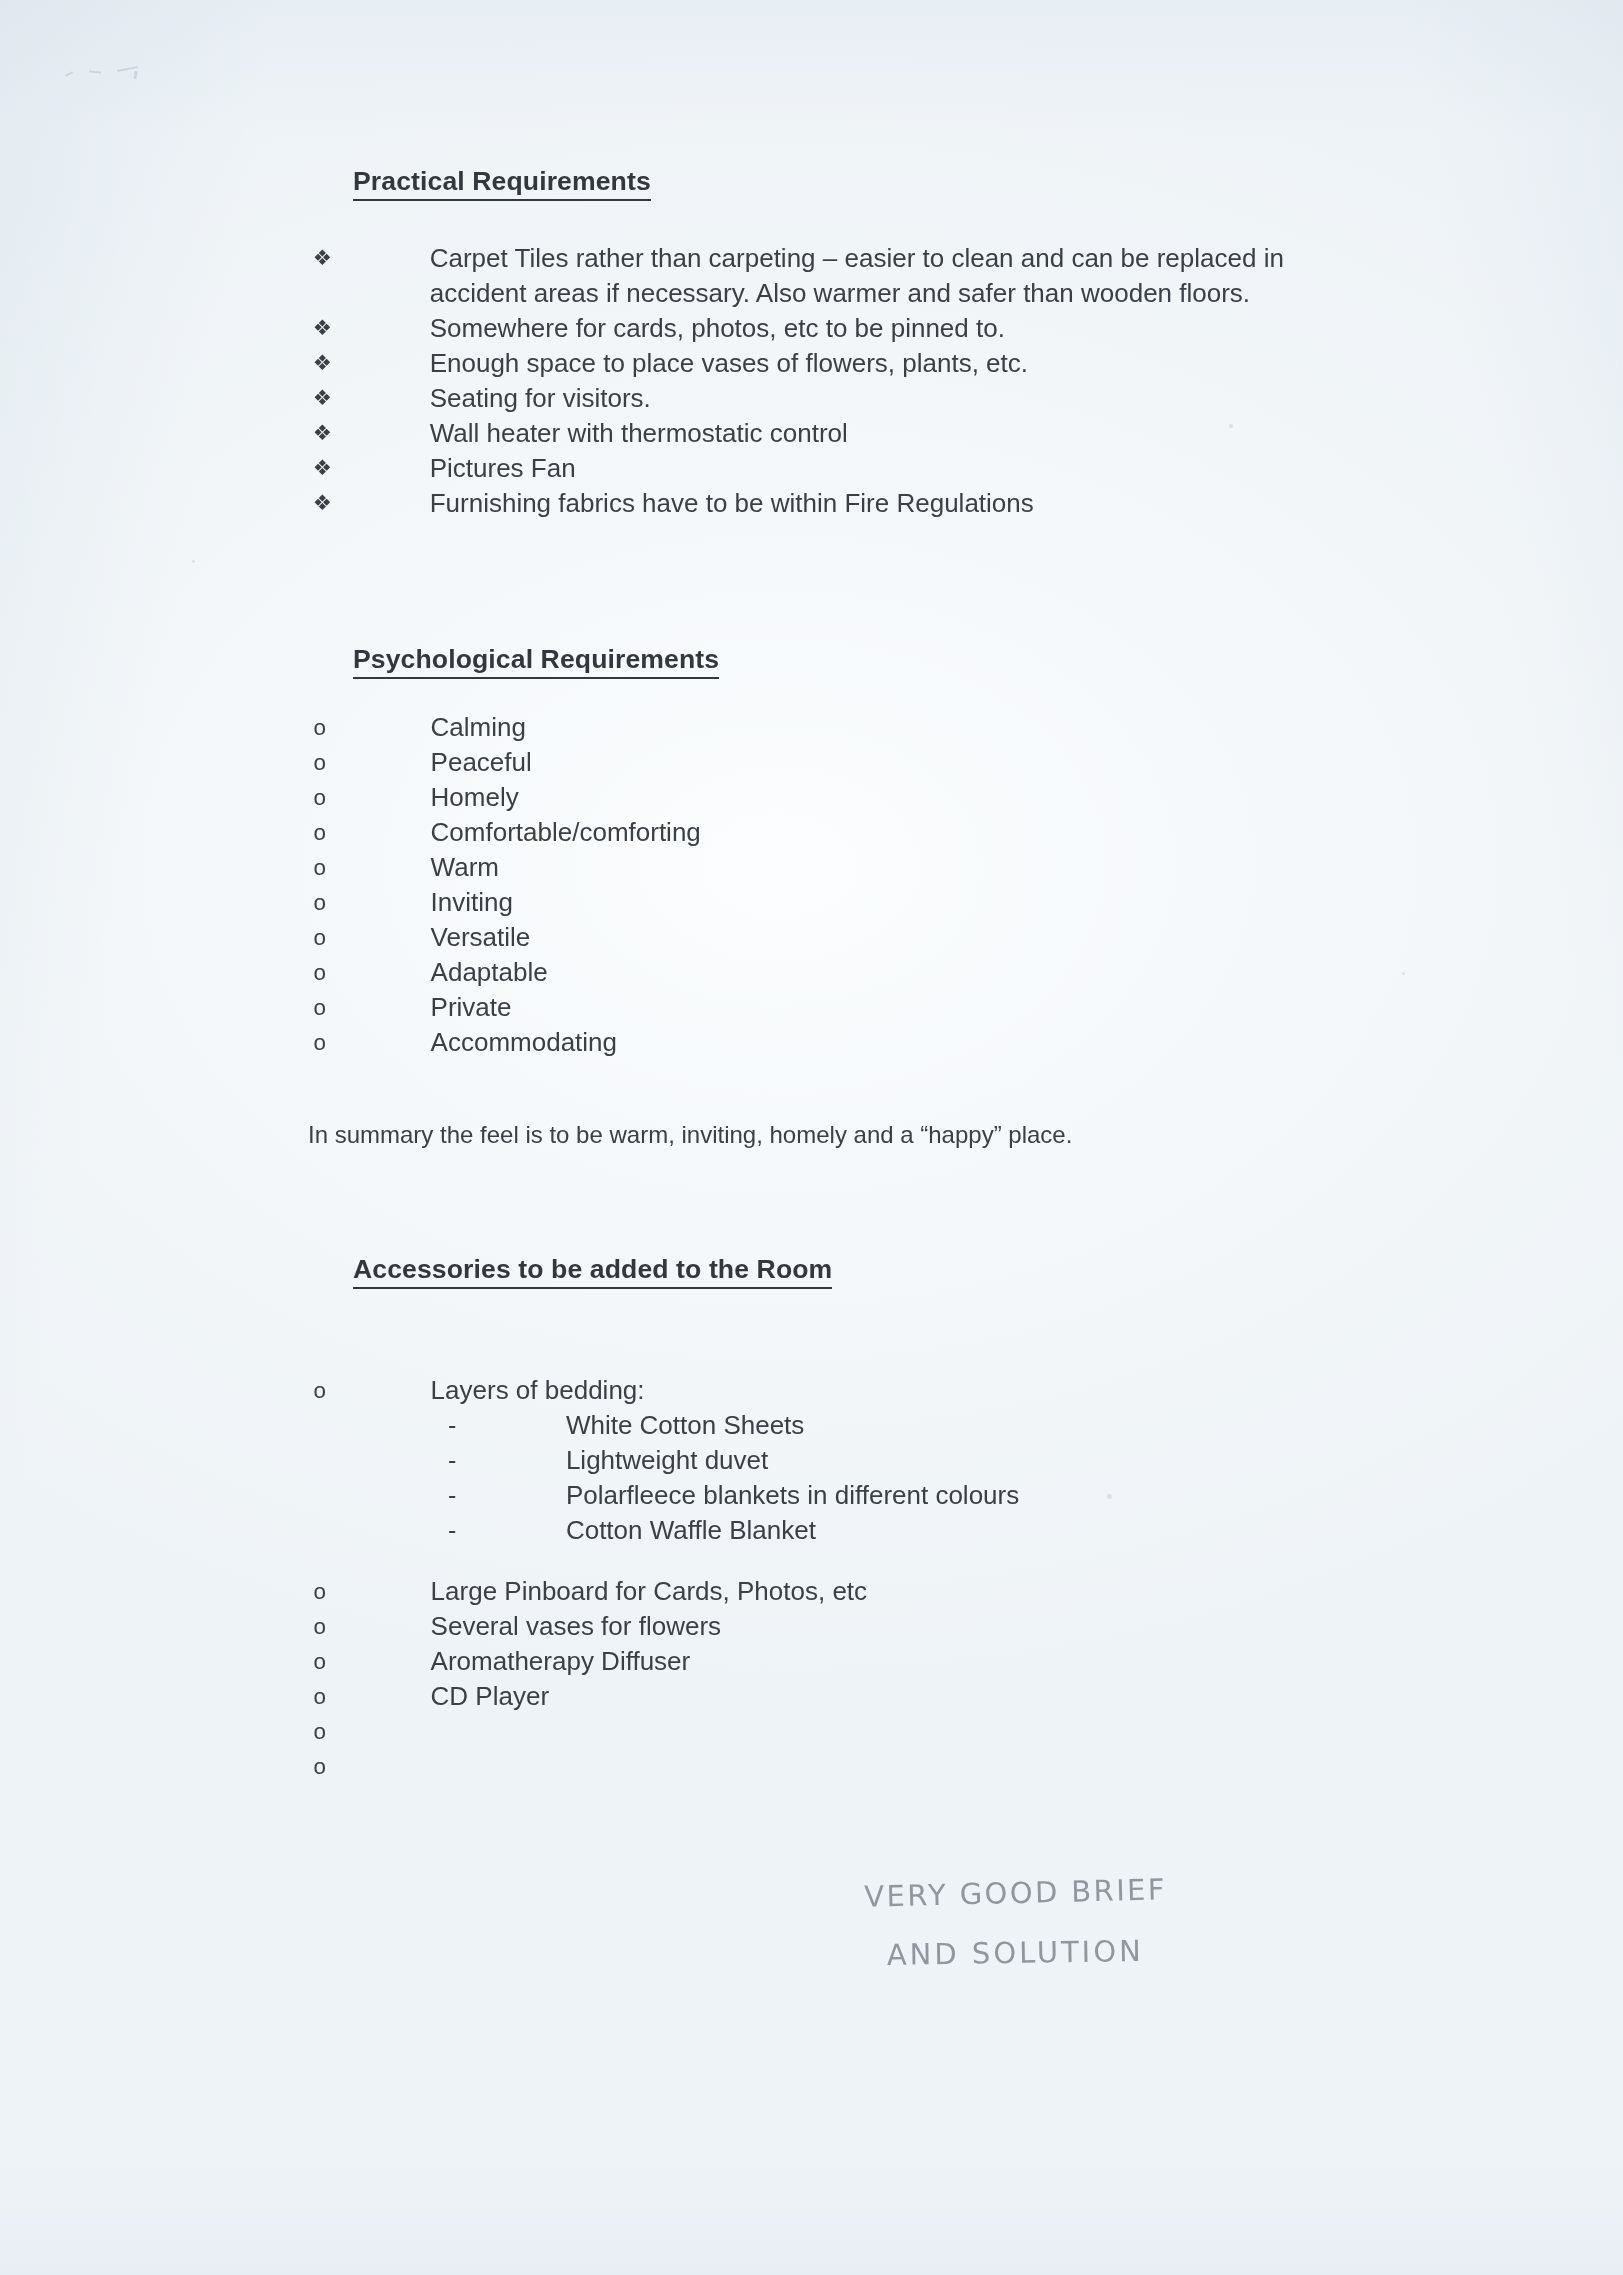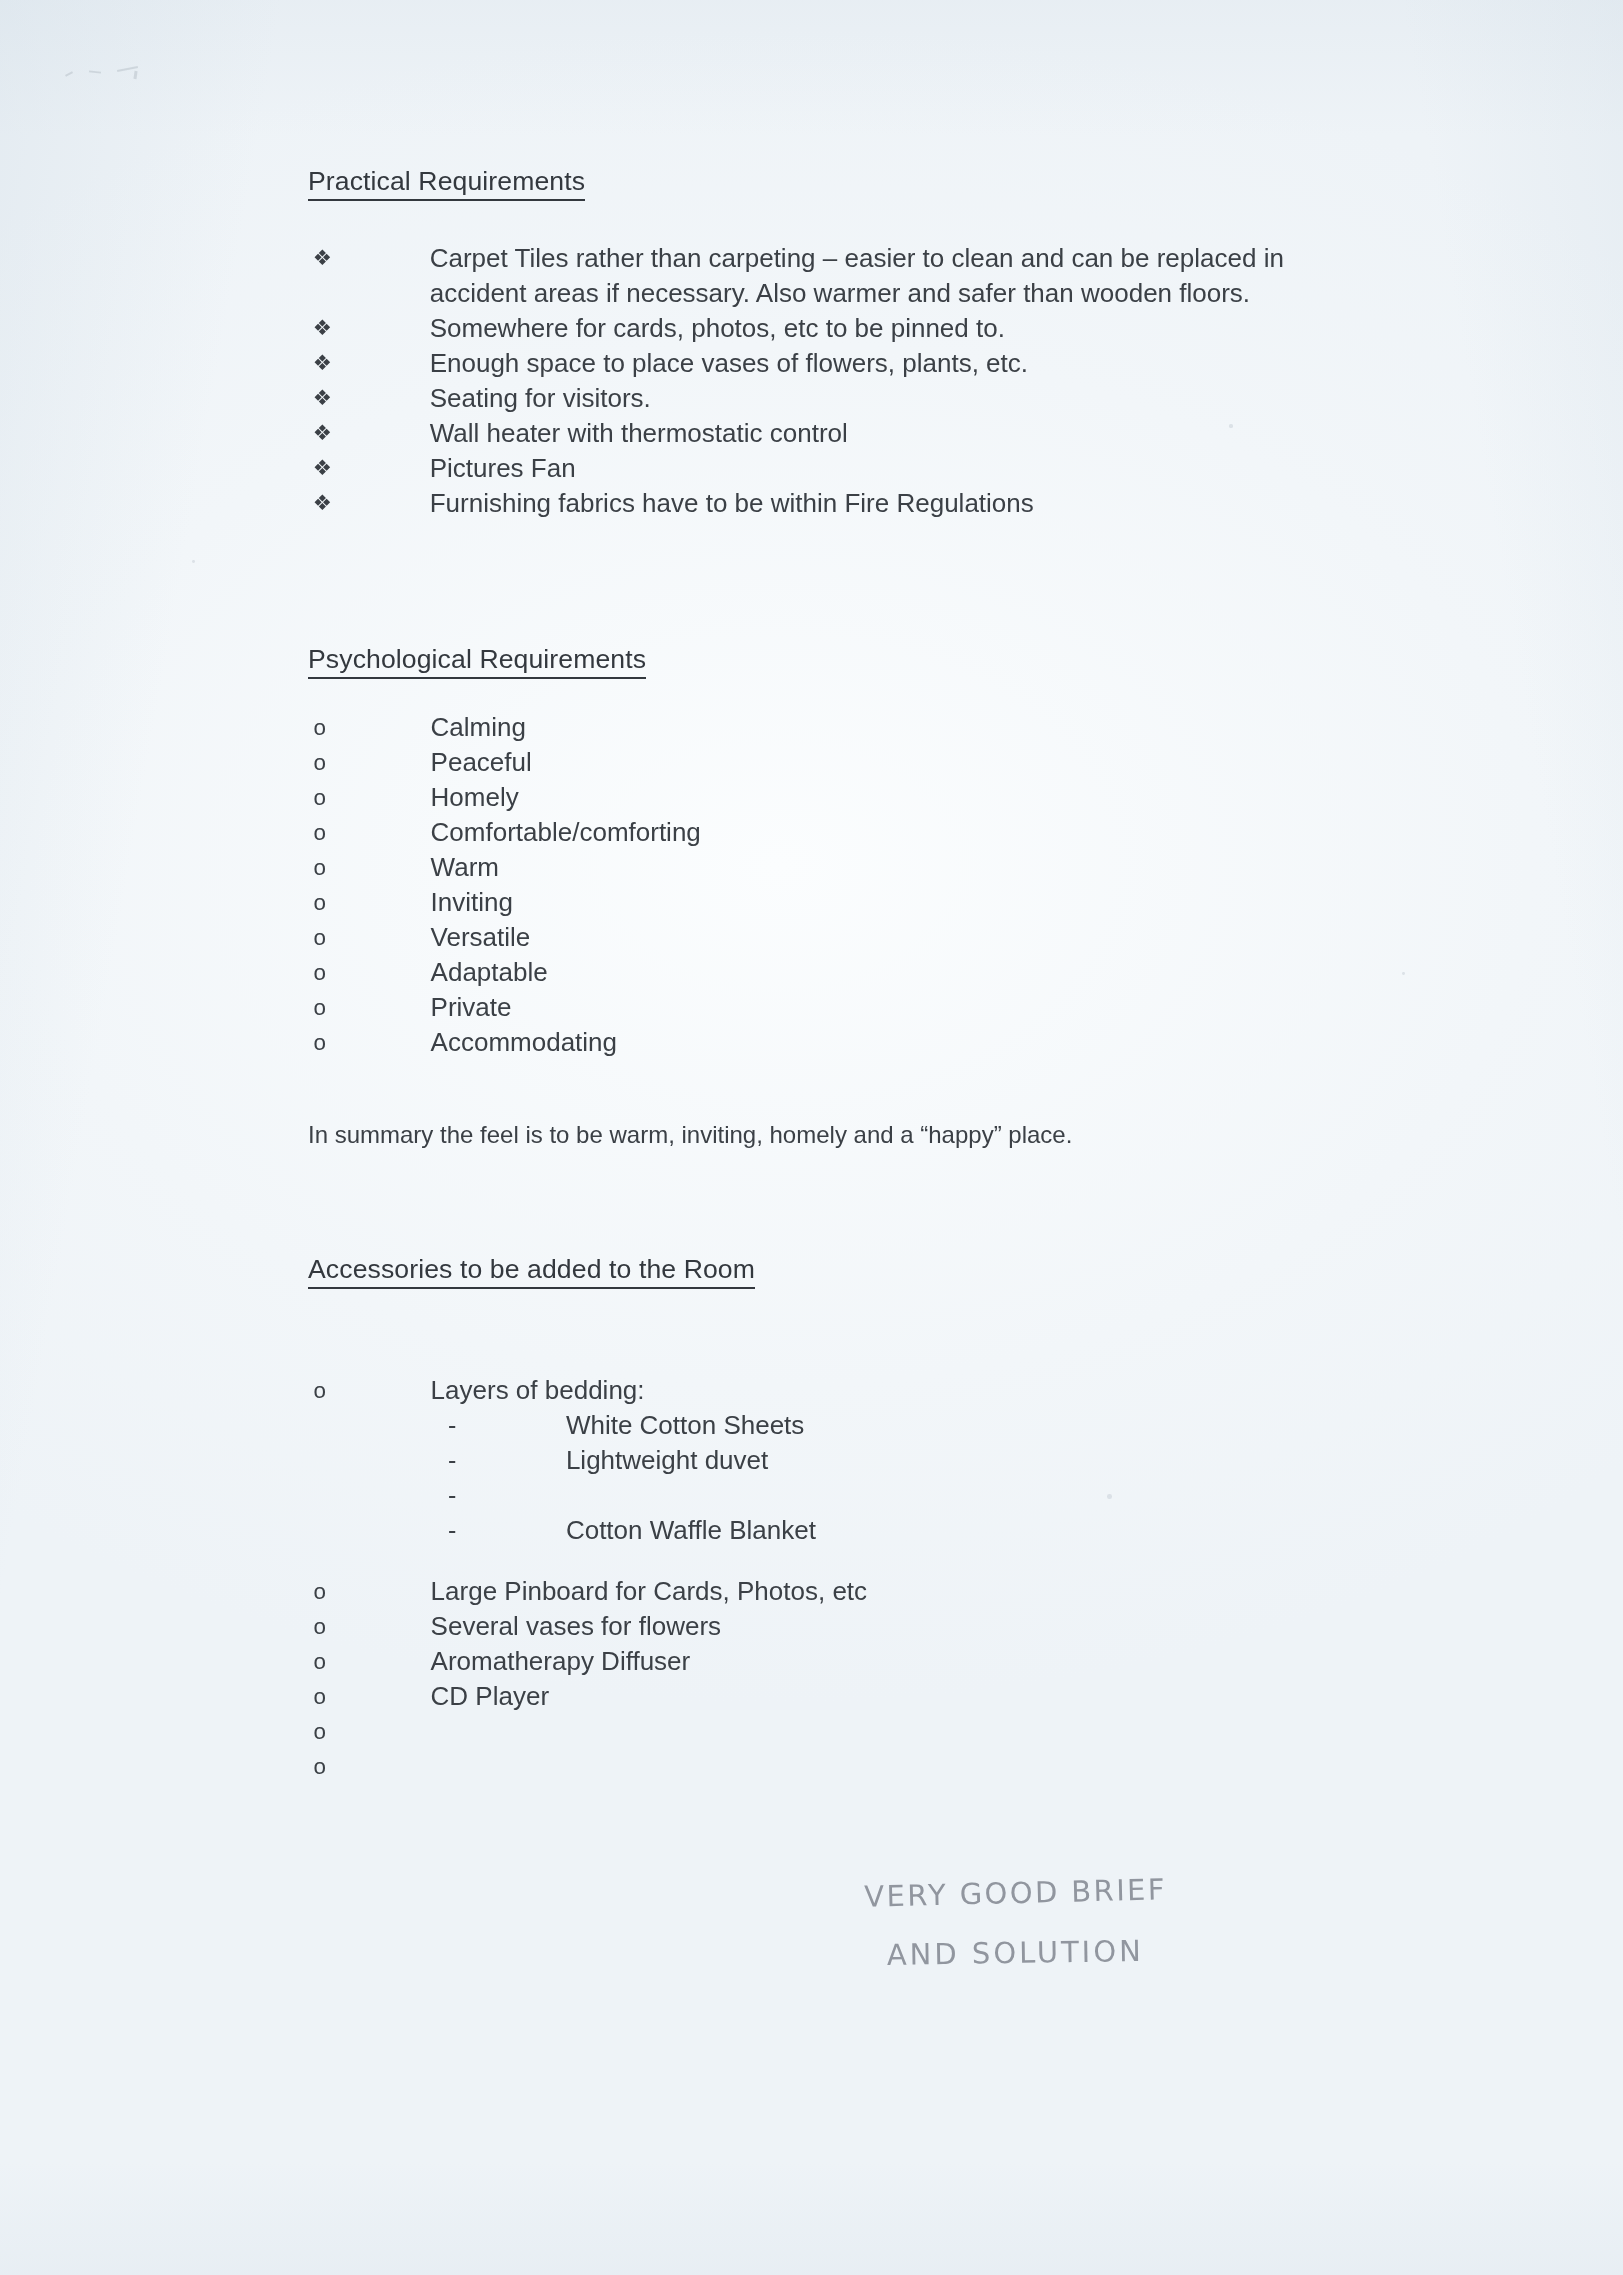--- a/index.html
+++ b/index.html
@@ -36,28 +36,29 @@
   .content {
     position: absolute;
     left: 308px;
     top: 0;
     width: 1175px;
   }
 
   
   .section-heading {
     font-size: 26.6px;
-    font-weight: normal;
+    font-weight: bold;
     letter-spacing: 0.1px;
     color: #33383e;
     display: inline-block;
     border-bottom: 2.4px solid #33383e;
     padding-bottom: 1.9px;
     line-height: 1.18;
     white-space: nowrap;
+    margin-left: 45px;
   }
 
   
   .list {
     list-style: none;
     margin: 0;
     padding: 0;
   }
 
   .li {
@@ -290,20 +291,21 @@
         <li class="li dash">
           <span class="marker">-</span>
           <span class="body">White Cotton Sheets</span>
         </li>
         <li class="li dash">
           <span class="marker">-</span>
           <span class="body">Lightweight duvet</span>
         </li>
         <li class="li dash">
           <span class="marker">-</span>
+          <span class="body">Polarfleece blankets in different colours</span>
         </li>
         <li class="li dash">
           <span class="marker">-</span>
           <span class="body">Cotton Waffle Blanket</span>
         </li>
       </ul>
     </div>
 
     <ul class="list blk-access-list">
       <li class="li circle">

